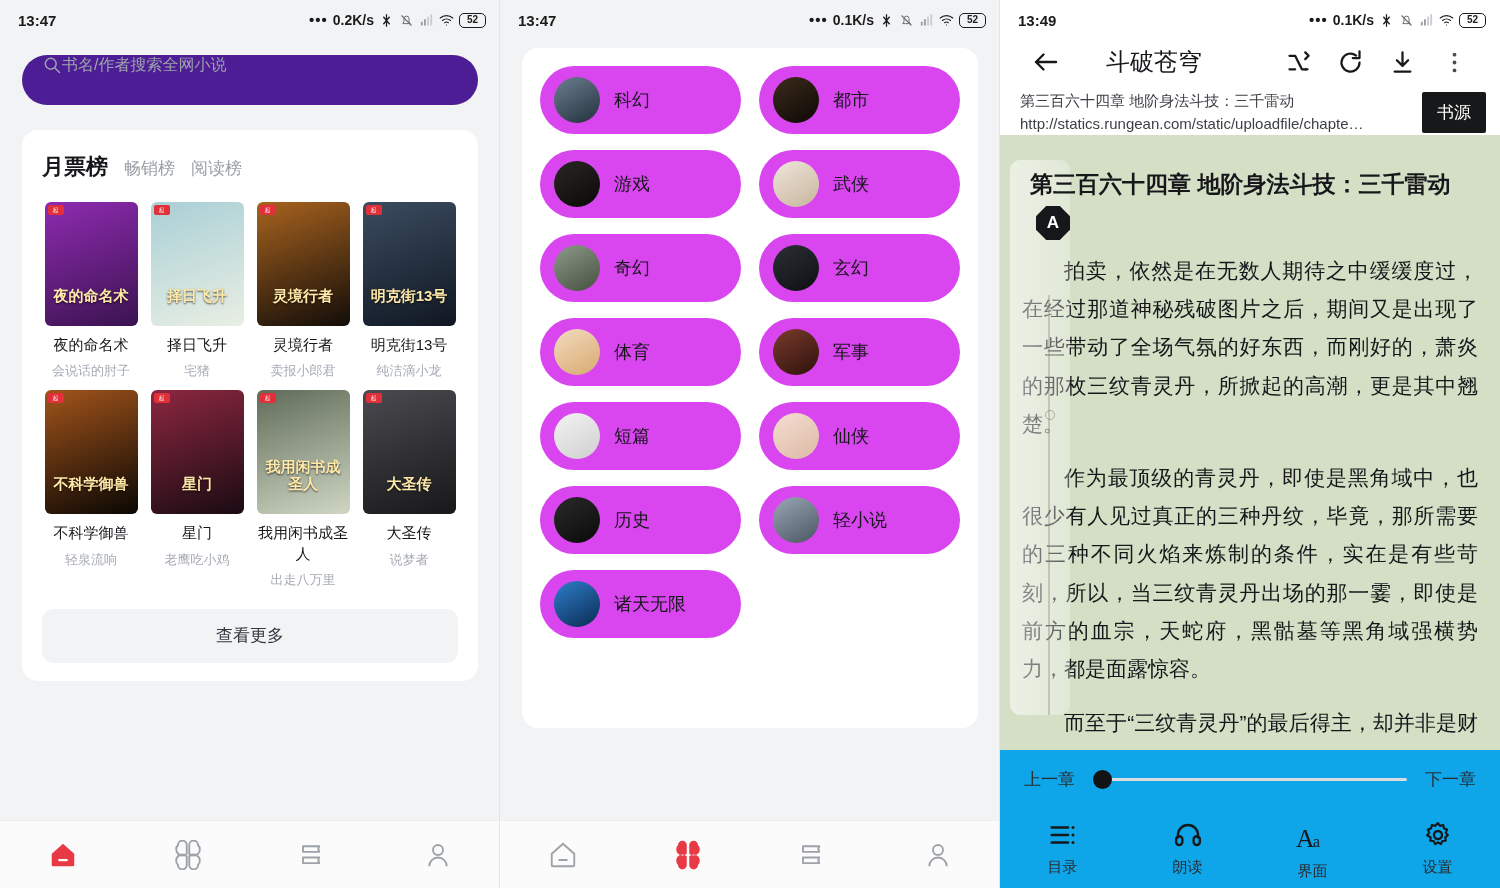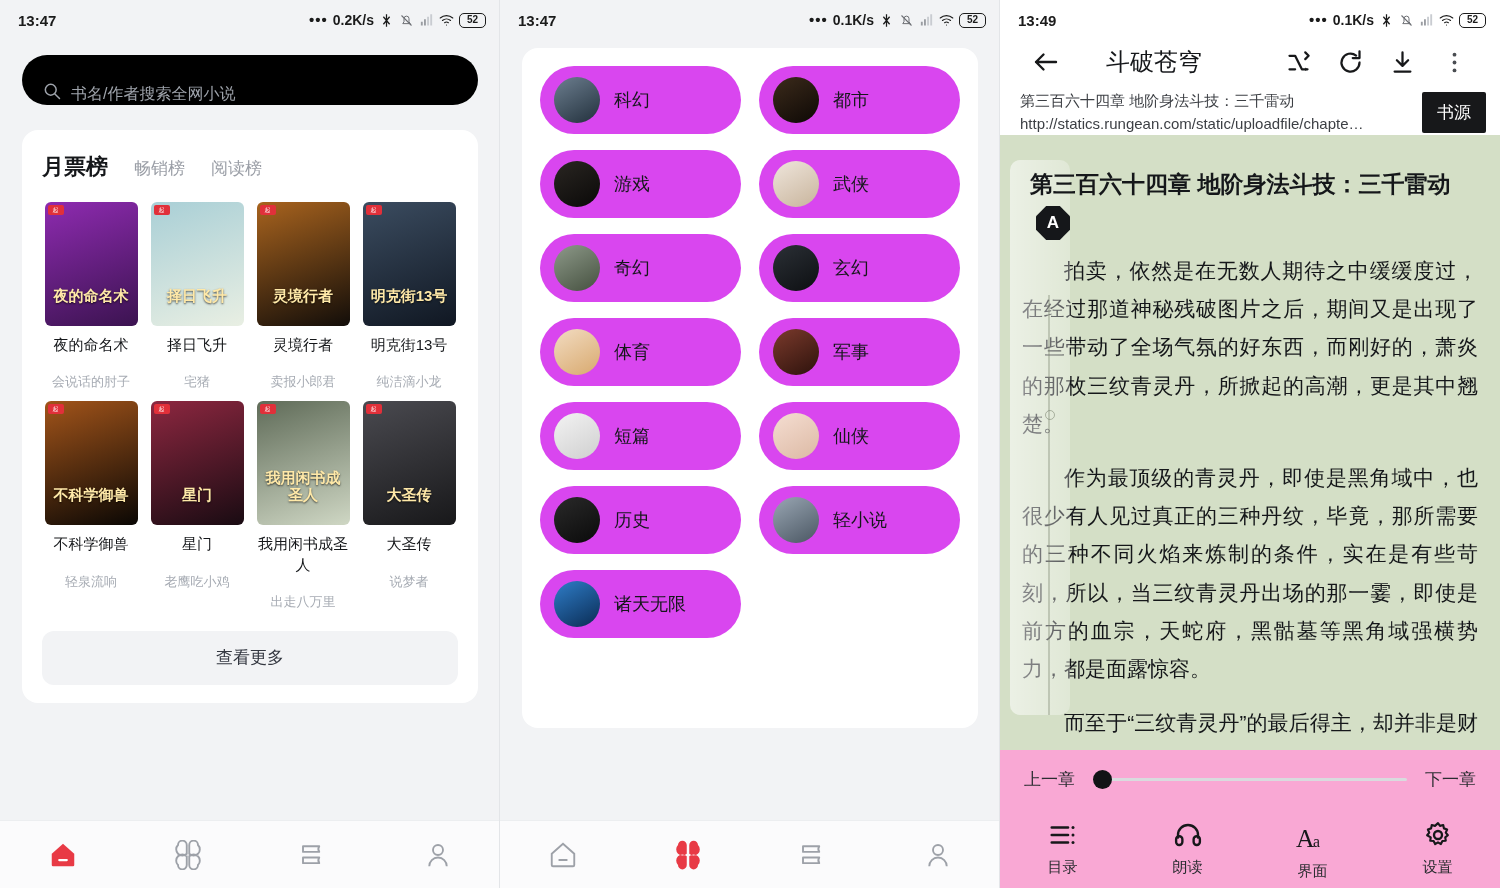--- a/index.html
+++ b/index.html
@@ -23,50 +23,50 @@
   .sb-ic { width: 15px; height: 15px; display: inline-block; }
   .batt {
     border: 1.6px solid #1b1b1b; border-radius: 5px;
     font-size: 10px; font-weight: bold; padding: 0px 4px 1px;
     line-height: 12px; min-width: 27px; text-align: center;
   }
 
   
   .s1 { background: #f2f3f5; }
   .searchbar {
-    margin: 15px 22px 0; height: 50px; background: #000000;
-    border-radius: 25px; display: flex; align-items: flex-end;
-    padding: 0 20px; gap: 9px;
+    margin: 15px 22px 0; height: 50px; background: #4c1d95;
+    border-radius: 25px; display: flex; align-items: flex-start;
+    padding: 0 20px; gap: 0;
   }
   .searchbar .ph { color: #9ea3ab; font-size: 16px; }
   .card {
     margin: 25px 22px 0; background: #ffffff; border-radius: 16px;
     padding: 22px 20px 18px;
   }
-  .tabs { display: flex; align-items: baseline; gap: 26px; margin-bottom: 14px; }
+  .tabs { display: flex; align-items: baseline; gap: 16px; margin-bottom: 14px; }
   .tab { font-size: 17px; color: #9a9ea6; }
   .tab.active { font-size: 22px; font-weight: bold; color: #15171a; }
   .bookgrid { display: grid; grid-template-columns: repeat(4, 1fr); gap: 4px 8px; }
   .book { text-align: center; }
   .cover {
     width: 93px; height: 124px; border-radius: 6px; margin: 6px auto 9px;
     position: relative; overflow: hidden;
     display: flex; align-items: flex-end; justify-content: center;
   }
   .cover .badge {
     position: absolute; top: 3px; left: 3px; width: 16px; height: 10px;
     background: #e1303a; border-radius: 2px; font-size: 6px; color: #fff;
     display: flex; align-items: center; justify-content: center;
   }
   .cover .ct {
     font-size: 15px; font-weight: bold; color: #ffe9a8; margin-bottom: 22px;
     text-shadow: 0 1px 2px rgba(0,0,0,.7); line-height: 1.1; padding: 0 4px;
   }
   .btitle { font-size: 15px; color: #15171a; line-height: 1.35; }
-  .bauthor { font-size: 13px; color: #a6abb3; margin-top: 18px; }
+  .bauthor { font-size: 13px; color: #a6abb3; margin-top: 7px; }
   .more {
     margin: 20px 0 0; height: 54px; background: #f2f3f5; border-radius: 12px;
     display: flex; align-items: center; justify-content: center;
     font-size: 17px; color: #333740;
   }
 
   
   .bottomnav {
     position: absolute; bottom: 0; left: 0; width: 100%; height: 68px;
     background: #fbfbfc; display: flex; align-items: center;
@@ -137,21 +137,21 @@
     font-size: 21px; color: #15171a; line-height: 1.82; text-align: justify;
     text-indent: 2em; margin-top: 16px;
   }
   .fabs { position: absolute; bottom: 128px; left: 0; width: 100%; height: 0; }
   .fab {
     position: absolute; width: 62px; height: 62px; border-radius: 50%;
     background: #ffffff; display: flex; align-items: center; justify-content: center;
   }
   .r-bottom {
     position: absolute; bottom: 0; left: 0; width: 100%; height: 138px;
-    background: #f9a8d4;
+    background: #0ea5e9;
     text-align: center;
   }
   .r-chapnav {
     display: flex; align-items: center; height: 58px; padding: 0 24px; gap: 18px;
   }
   .r-chapnav .lbl { font-size: 17px; color: #2a2c30; }
   .slider { flex: 1; position: relative; height: 18px; display: flex; align-items: center; }
   .slider .track { width: 100%; height: 3px; background: #d9dbde; border-radius: 2px; }
   .slider .knob {
     position: absolute; left: 0; width: 19px; height: 19px;

